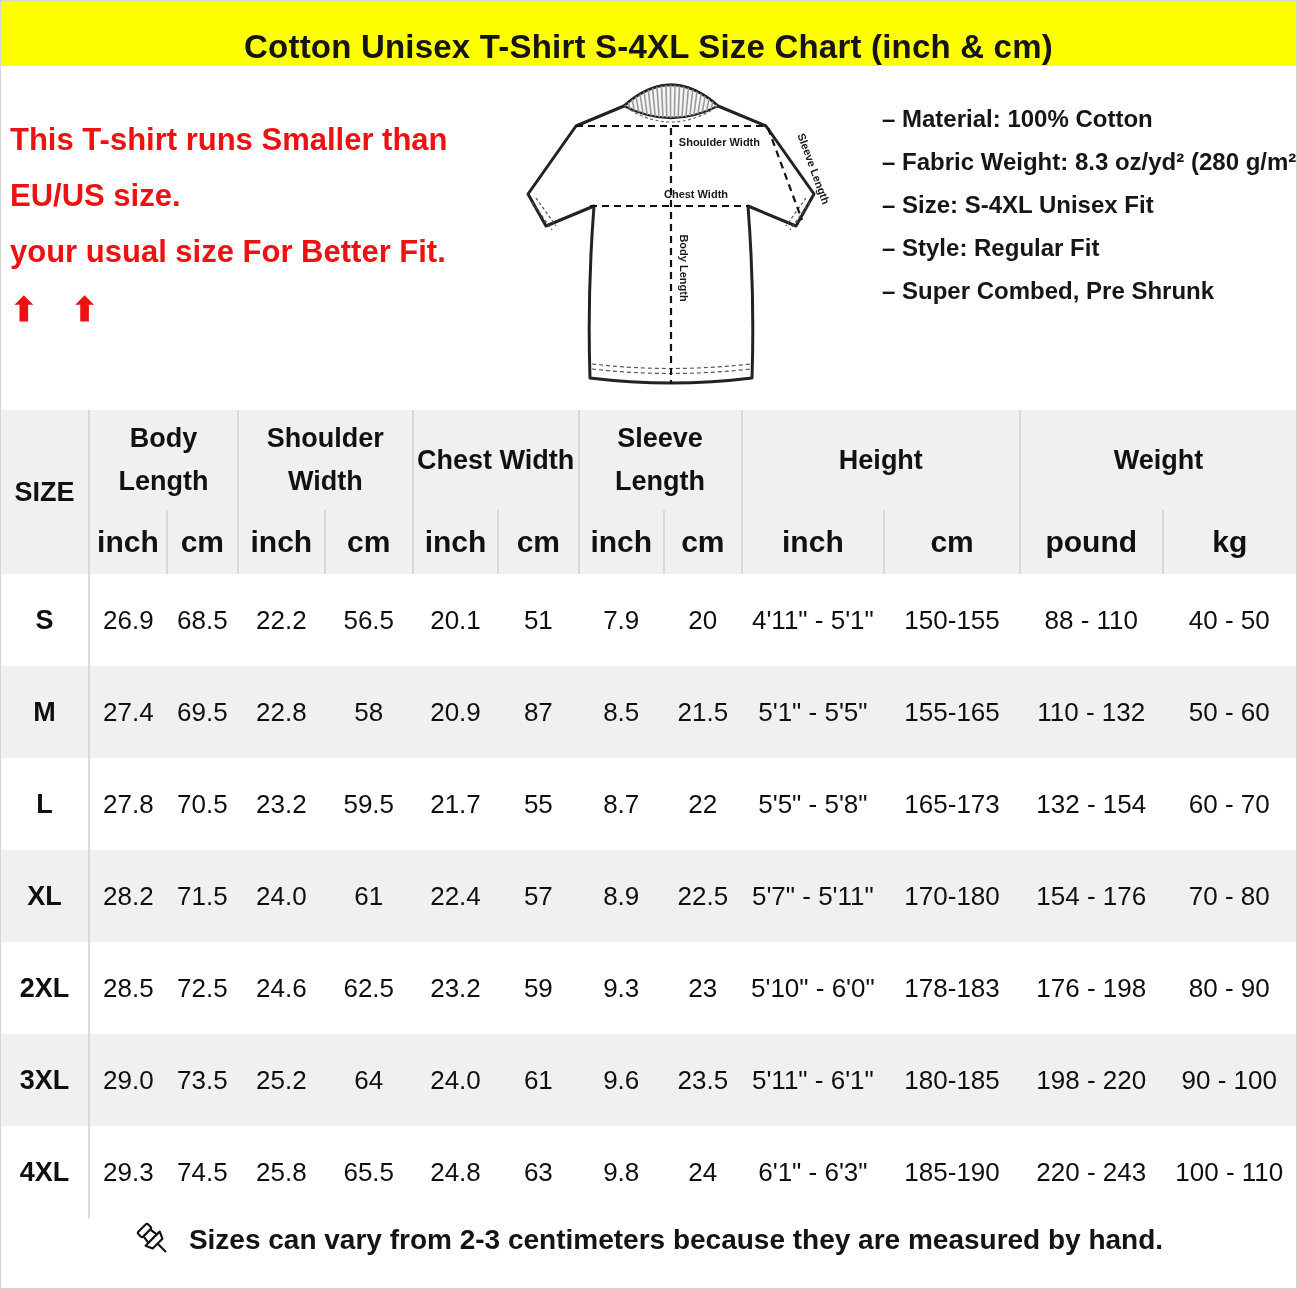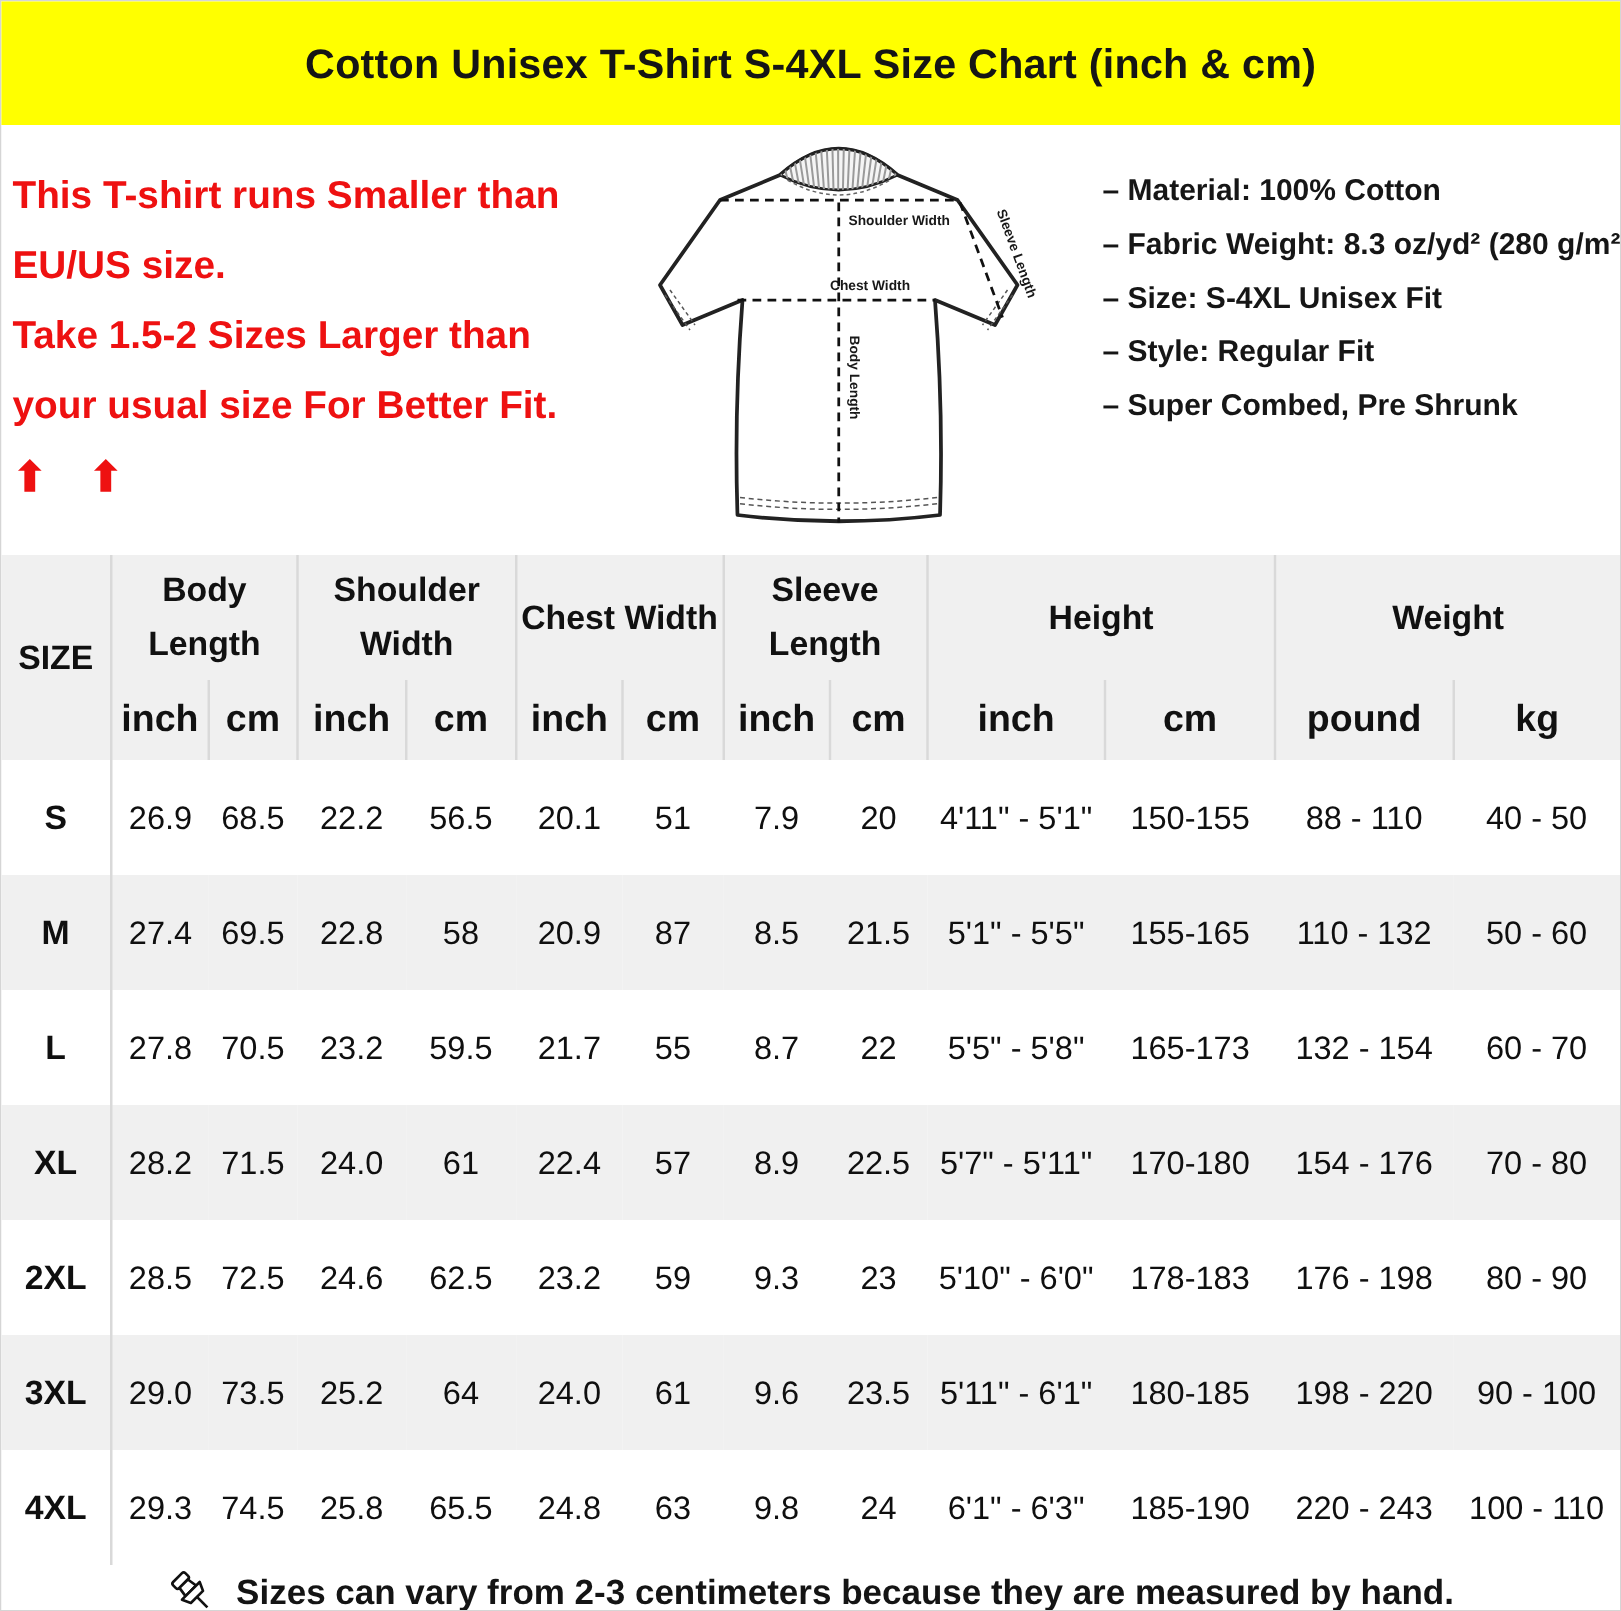--- a/index.html
+++ b/index.html
@@ -4,30 +4,30 @@
 <style>
   * { margin:0; padding:0; box-sizing:border-box; }
   html,body { background:#fff; }
   body { font-family:"Liberation Sans", sans-serif; }
   .page {
     position:relative; width:1297px; height:1289px;
     background:#fff; border:1px solid #d5d5d5; overflow:hidden;
   }
   
   .banner {
-    height:99px; background:var(--banner_bg,#ffff00);
-    display:flex; align-items:center; justify-content:center;
+    height:65px; background:var(--banner_bg,#ffff00);
+    display:flex; align-items:flex-end; justify-content:center;
   }
   .banner h1 {
     font-size:33px; font-weight:bold; color:#151515; letter-spacing:.2px;
   }
   
   .info-row { position:relative; height:344px; }
   .fit-notice {
-    position:absolute; left:9px; top:28px; width:505px;
+    position:absolute; left:9px; top:46px; width:505px;
     color:var(--notice_red,#ee1111); font-weight:bold;
     font-size:31px; line-height:56px;
   }
   .notice-arrows { font-size:33px; letter-spacing:12px; margin-top:2px; }
   .tshirt-wrap { position:absolute; left:505px; top:2px; width:330px; height:340px; }
   .specs {
     position:absolute; left:881px; top:31px; width:437px;
     font-size:24px; line-height:43px; font-weight:600; color:#161616;
   }
   
@@ -70,21 +70,20 @@
 
   <header class="banner">
     <h1>Cotton Unisex T-Shirt S-4XL Size Chart (inch &amp; cm)</h1>
   </header>
 
   <section class="info-row">
 
     <div class="fit-notice">
       <div>This T-shirt runs Smaller than</div>
       <div>EU/US size.</div>
-      <div>Take 1.5-2 Sizes Larger than</div>
       <div>your usual size For Better Fit.</div>
       <div class="notice-arrows">⬆ ⬆</div>
     </div>
 
     <div class="tshirt-wrap">
       <svg viewBox="0 0 330 340" width="330" height="340">
         <defs>
           <clipPath id="collarclip">
             <path d="M118,38 Q165,-4 212,38 Q165,62 118,38 Z"></path>
           </clipPath>

